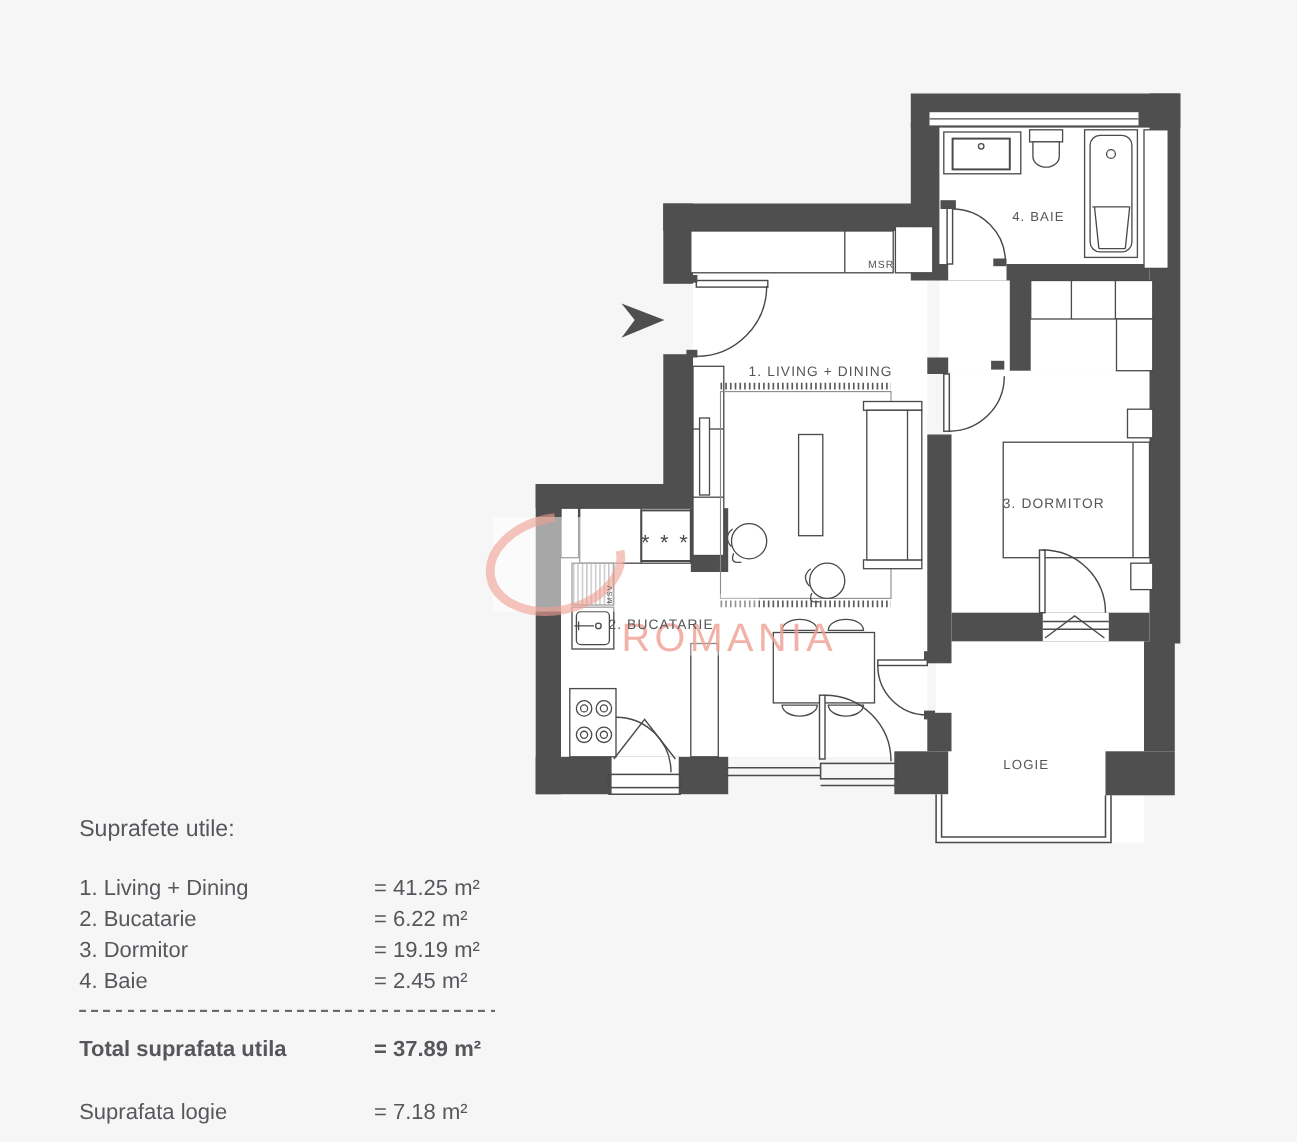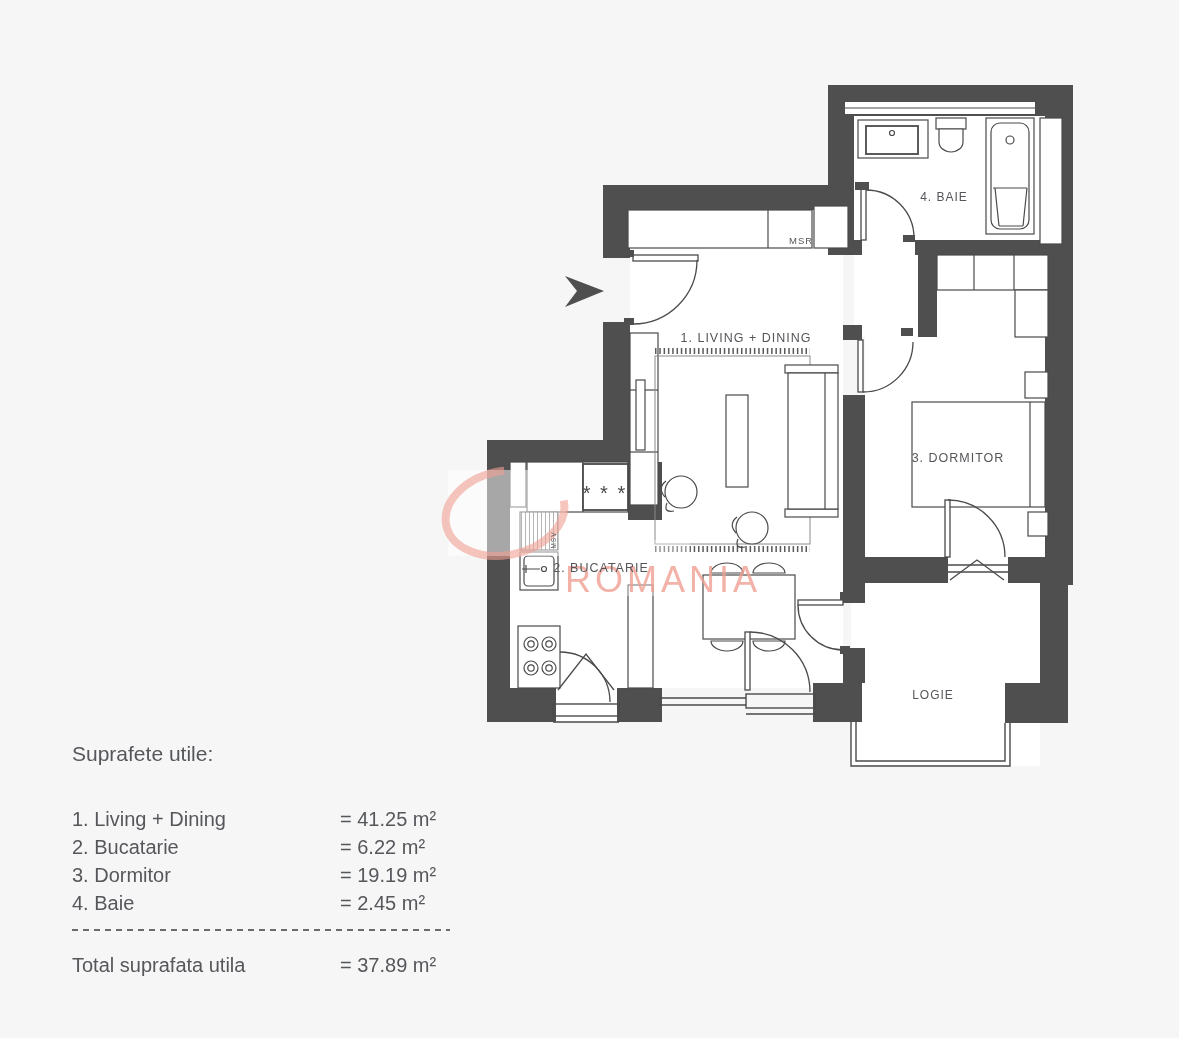--- a/index.html
+++ b/index.html
@@ -1,25 +1,25 @@
 <!DOCTYPE html>
 <html><head>
 <meta charset="utf-8">
 <style>
   html,body{margin:0;padding:0;}
   body{width:1179px;height:1038px;background:#f6f6f7;font-family:"Liberation Sans",sans-serif;overflow:hidden;}
   #stage{position:relative;width:1179px;height:1038px;background:#f6f6f7;}
   svg{position:absolute;left:0;top:0;}
   .plan-label{fill:#55565a;font-family:"Liberation Sans",sans-serif;letter-spacing:1px;}
   .legend{position:absolute;left:72px;top:742px;width:400px;color:#56575b;}
-  .legend-title{font-size:21px;margin:0 0 39px 0;}
+  .legend-title{font-size:21px;margin:0 0 28px 0;}
   .lrow{display:grid;grid-template-columns:268px 1fr;font-size:20px;line-height:28px;}
   .dashsep{width:378px;height:2px;margin:12px 0 14px 0;
            background:repeating-linear-gradient(90deg,#6a6b6e 0 6px,transparent 6px 11px);}
-  .total-row{margin-top:20px;}
+  .total-row{margin-top:20px;font-weight:bold;}
   .logie-row{margin-top:29px;}
 </style>
 </head>
 <body>
 
 <div id="stage">
 
 <svg width="1179" height="1038" viewBox="0 0 1179 1038">
   <defs>
     <pattern id="vstripes" width="4" height="6" patternUnits="userSpaceOnUse">
@@ -264,15 +264,19 @@
     <span>= 2.45 m²</span>
   </div>
 
   <div class="dashsep"></div>
 
   <div class="lrow total-row">
     <span>Total suprafata utila</span>
     <span>= 37.89 m²</span>
   </div>
 
+  <div class="lrow logie-row">
+    <span>Suprafata logie</span>
+    <span>= 7.18 m²</span>
+  </div>
 </div>
 
 </div>
 
 </body></html>

